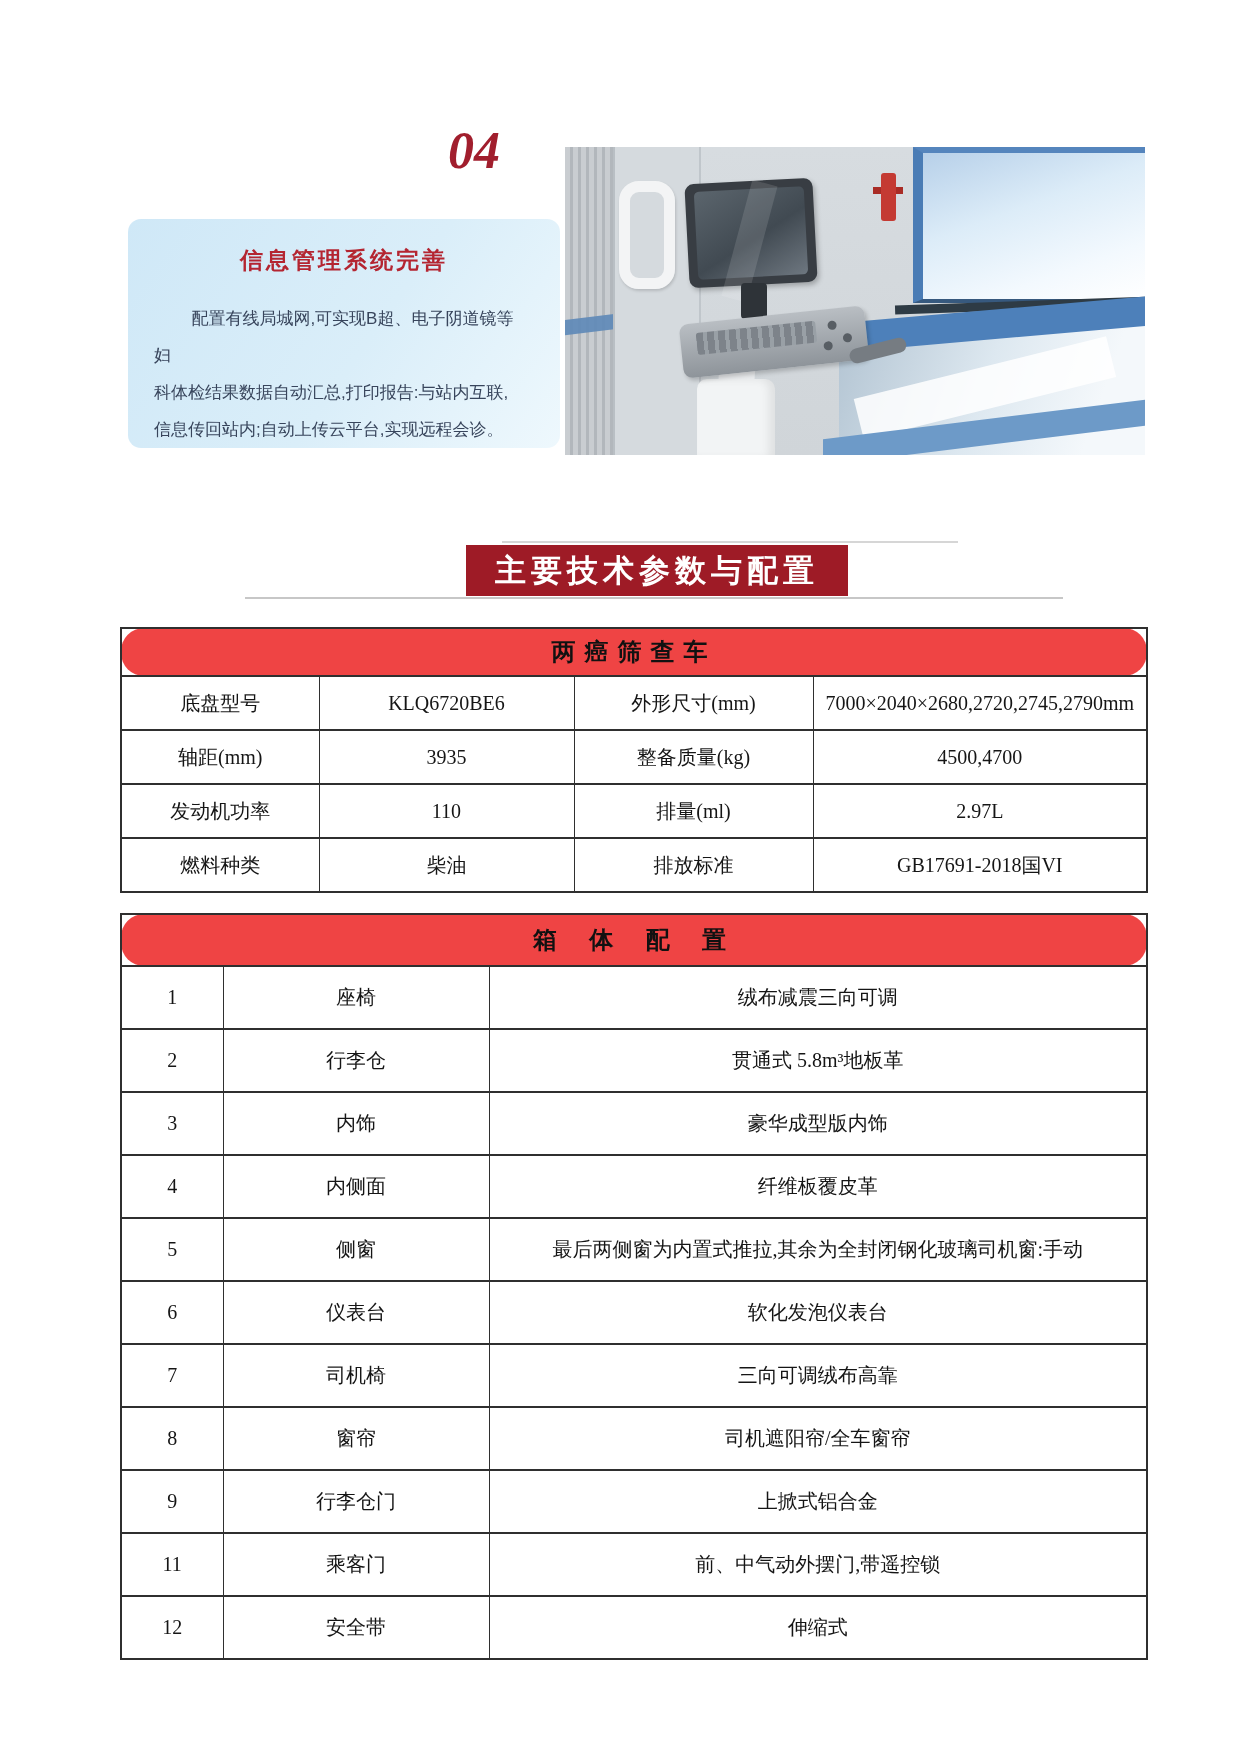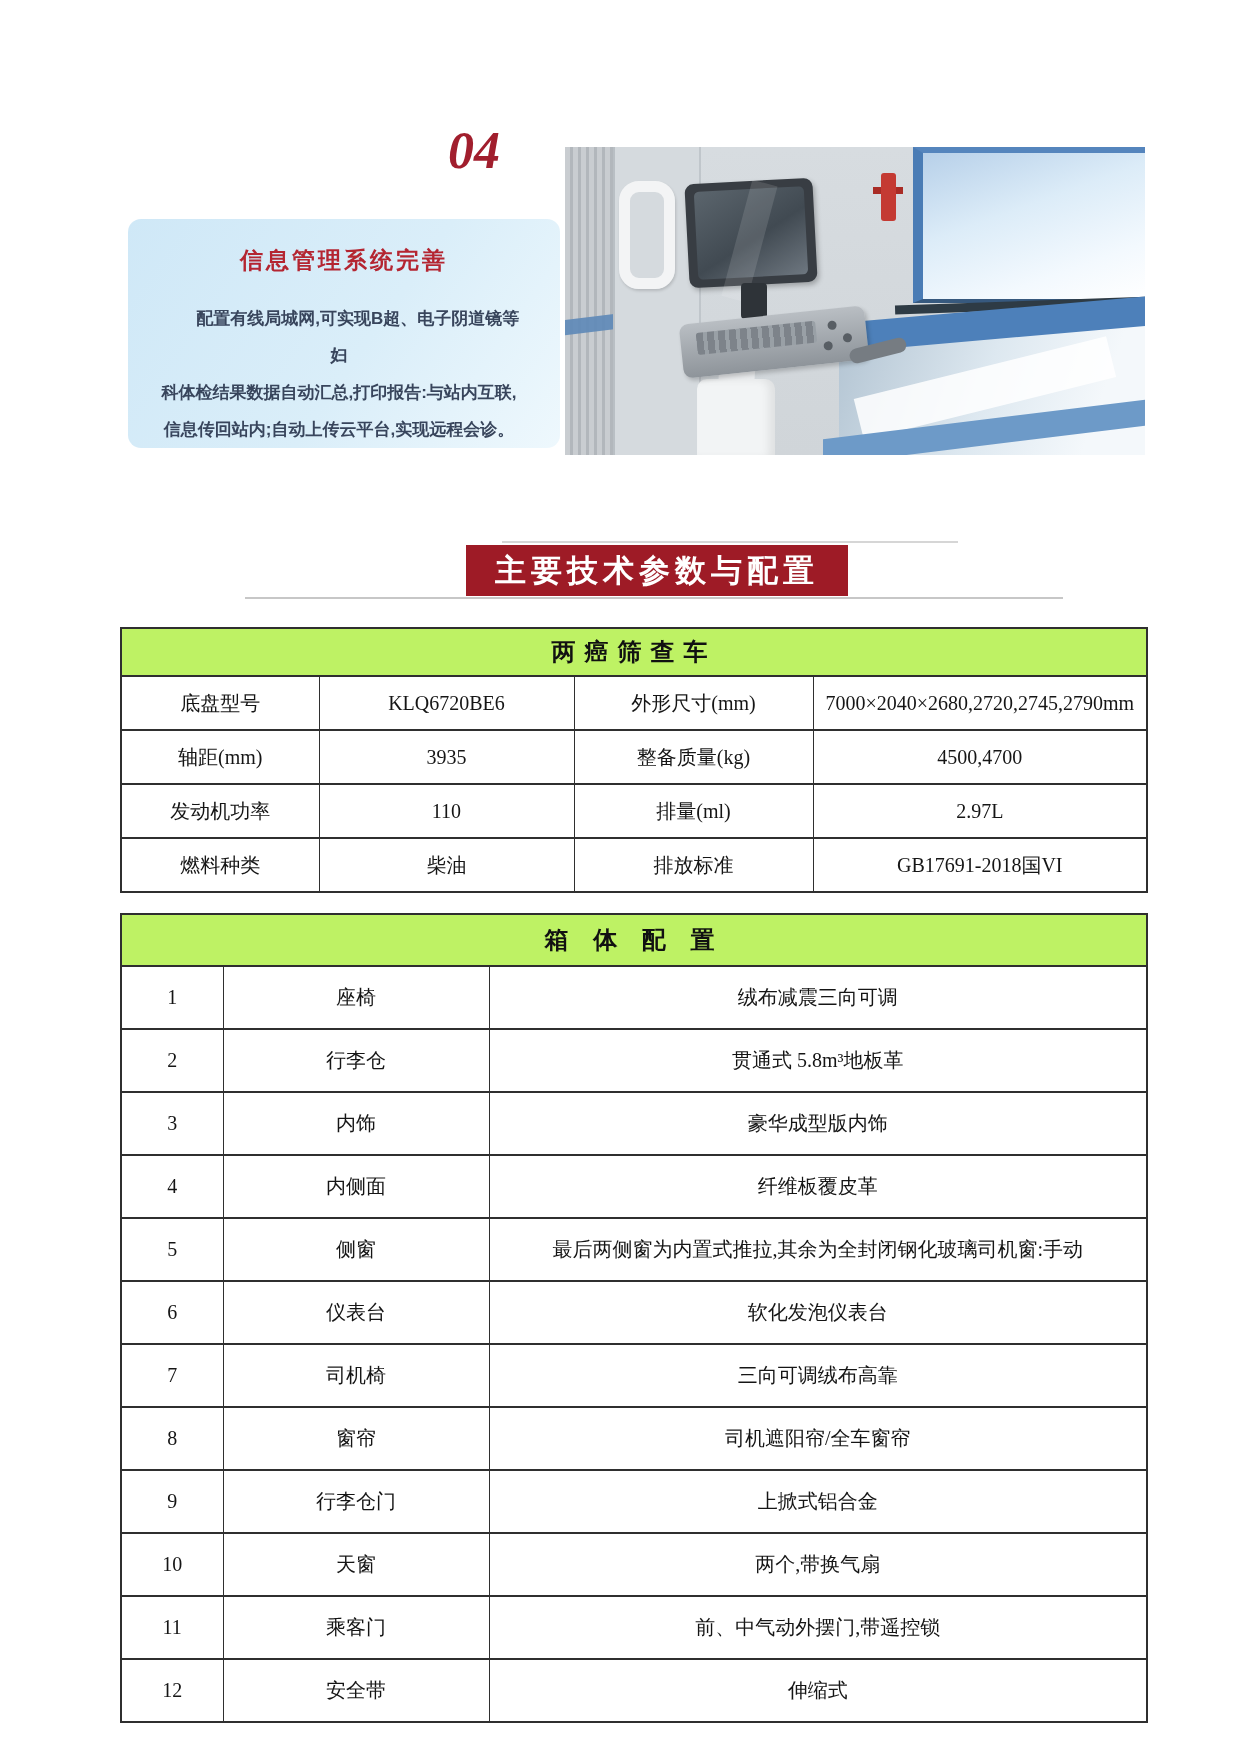--- a/index.html
+++ b/index.html
@@ -31,24 +31,23 @@
   .info-title {
     margin-top:26px;
     text-align:center;
     font-size:23px; font-weight:bold;
     letter-spacing:3px;
     color:#b42531;
   }
   .info-body {
     margin-top:24px;
     padding:0 36px 0 26px;
-    font-size:17px; font-weight:700;
+    font-size:17px; font-weight:400;
     color:#38455c;
     line-height:37px;
-    text-align:center;
   }
   .info-body .line.indent { text-indent:2.2em; }
 
   
   .photo {
     position:absolute; left:565px; top:147px;
     width:580px; height:308px;
     background:linear-gradient(#d7dce0,#d0d5d9);
     overflow:hidden;
   }
@@ -182,24 +181,25 @@
   }
   table, td { border:1px solid #2f2f2f; }
   table { border-width:2px; }
   td {
     border-top-width:2px; border-bottom-width:2px;
     text-align:center; vertical-align:middle;
     font-size:20px;
     padding:0 4px;
   }
   td.table-title {
-    background:#bef264;
-    font-family:Liberation Sans, sans-serif;
+    background:#ef4444;
+    font-family:Liberation Mono, monospace;
     font-weight:bold; font-size:24px; letter-spacing:9px;
     color:#111111;
+    border-radius:23px;
   }
   .spec  { top:627px; }
   .spec tr { height:54px; }
   .spec tr.head { height:48px; }
   .config { top:913px; }
   .config tr { height:63px;padding-left:32px; }
   .config tr.head { height:52px; }
 </style>
 </head>
 <body>
@@ -338,25 +338,20 @@
       <td>8</td>
       <td>窗帘</td>
       <td>司机遮阳帘/全车窗帘</td>
     </tr>
     <tr>
       <td>9</td>
       <td>行李仓门</td>
       <td>上掀式铝合金</td>
     </tr>
     <tr>
-      <td>10</td>
-      <td>天窗</td>
-      <td>两个,带换气扇</td>
-    </tr>
-    <tr>
       <td>11</td>
       <td>乘客门</td>
       <td>前、中气动外摆门,带遥控锁</td>
     </tr>
     <tr>
       <td>12</td>
       <td>安全带</td>
       <td>伸缩式</td>
     </tr>
   </tbody>

